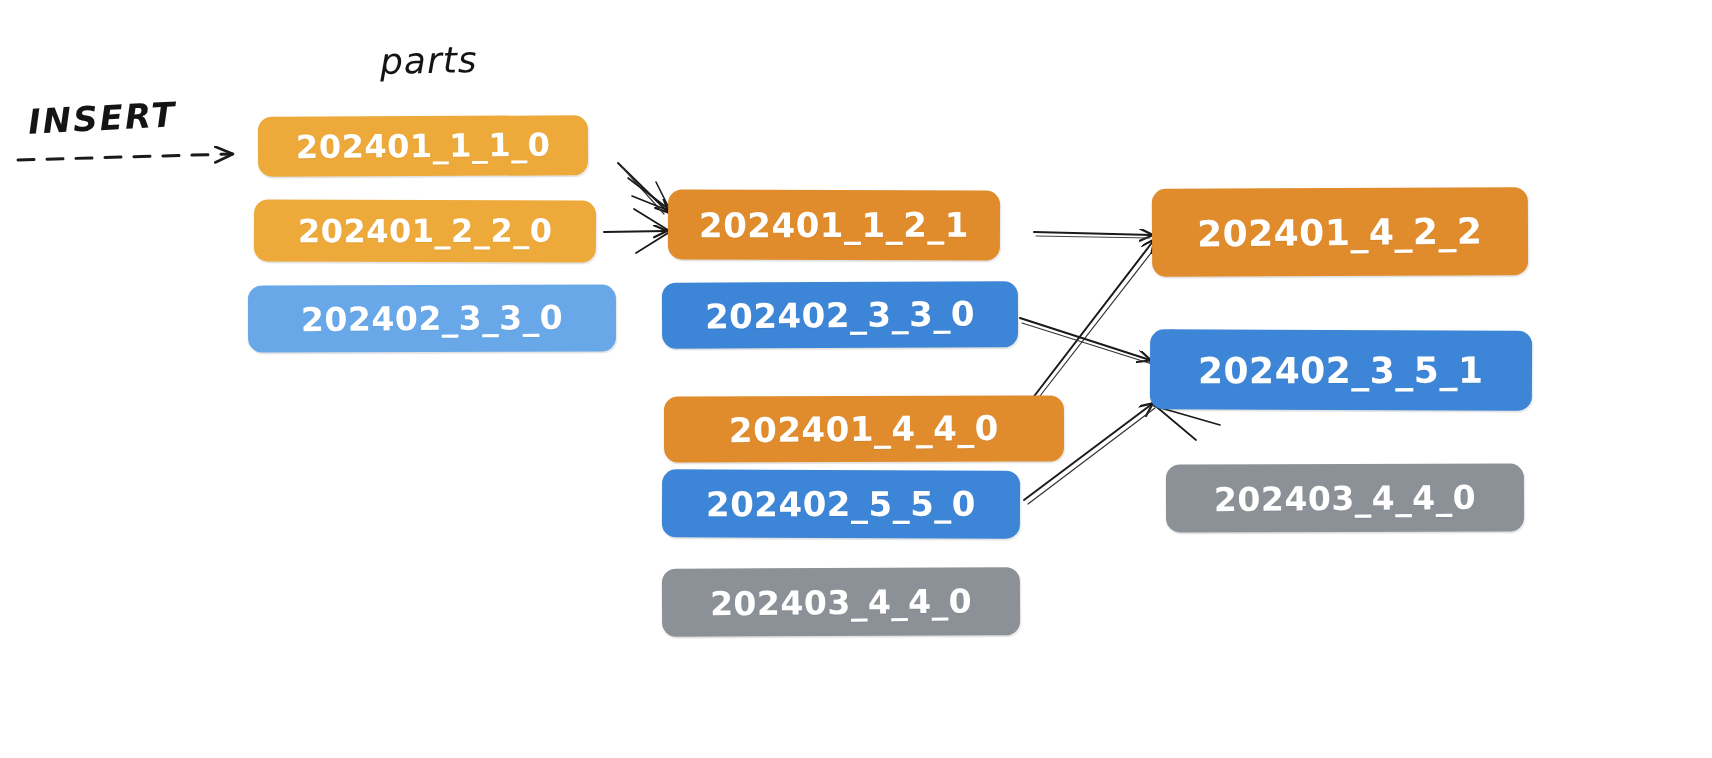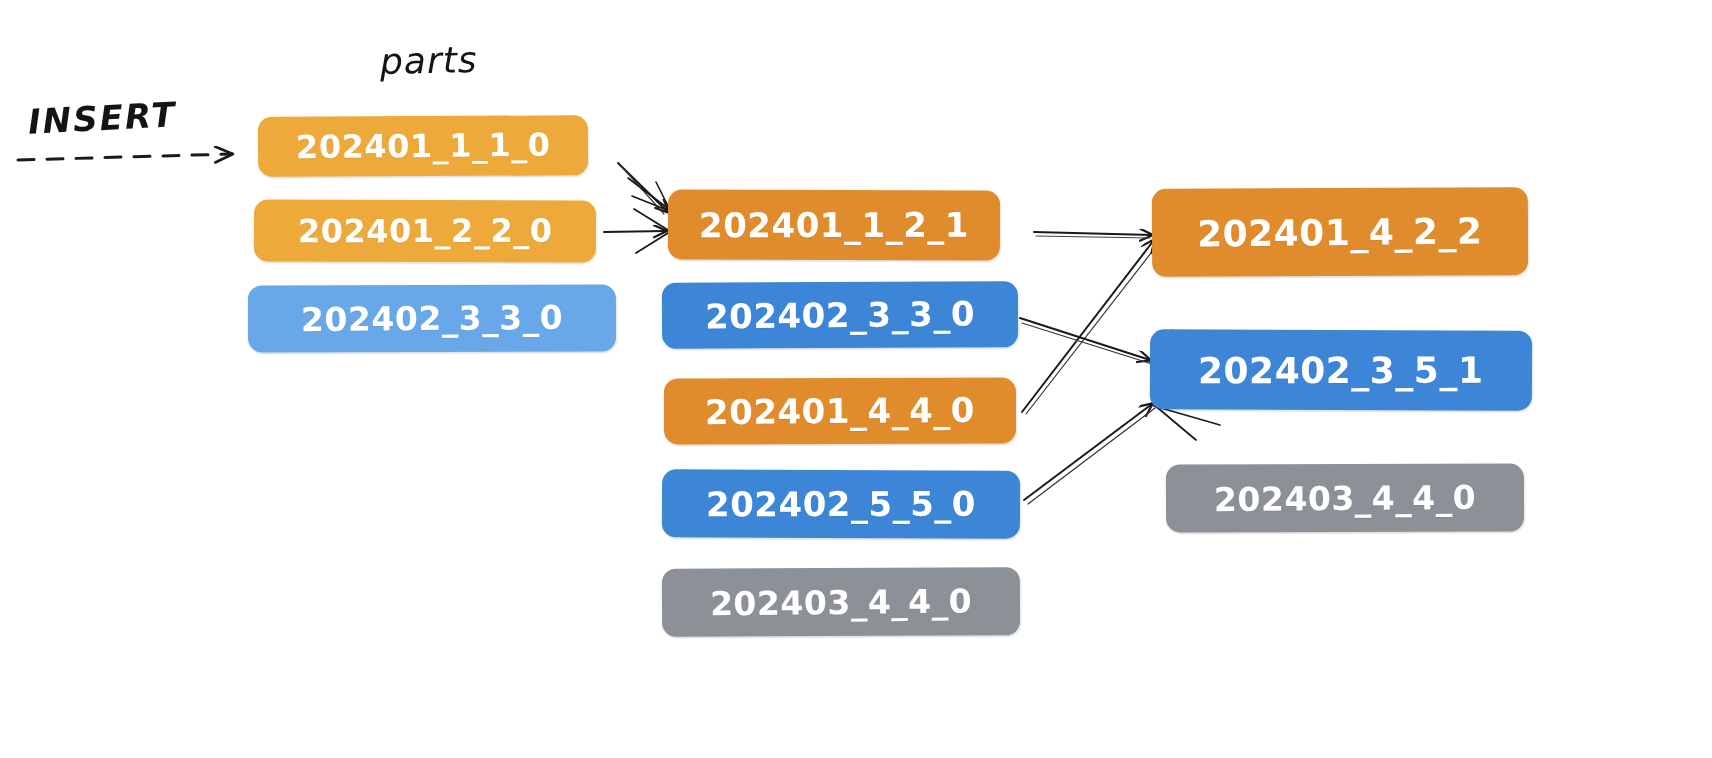--- a/index.html
+++ b/index.html
@@ -168,21 +168,21 @@
   </div>
 
   <div class="part-box c-orange skew-b" style="left:668px; top:190px; width:332px; height:70px; font-size:34px;">
     <span class="lbl">202401_1_2_1</span>
   </div>
 
   <div class="part-box c-blue skew-a" style="left:662px; top:282px; width:356px; height:66px; font-size:34px;">
     <span class="lbl">202402_3_3_0</span>
   </div>
 
-  <div class="part-box c-orange skew-c" style="left:664px; top:378px; width:352px; height:66px; font-size:34px;">
+  <div class="part-box c-orange skew-c" style="left:664px; top:396px; width:400px; height:66px; font-size:34px;">
     <span class="lbl">202401_4_4_0</span>
   </div>
 
   <div class="part-box c-blue skew-b" style="left:662px; top:470px; width:358px; height:68px; font-size:34px;">
     <span class="lbl">202402_5_5_0</span>
   </div>
 
   <div class="part-box c-gray skew-a" style="left:662px; top:568px; width:358px; height:68px; font-size:33px;">
     <span class="lbl">202403_4_4_0</span>
   </div>

